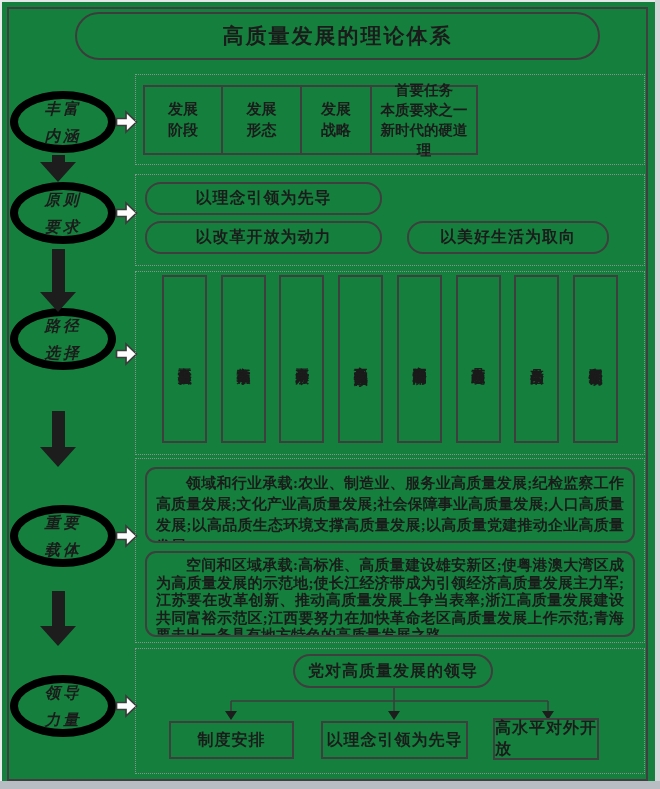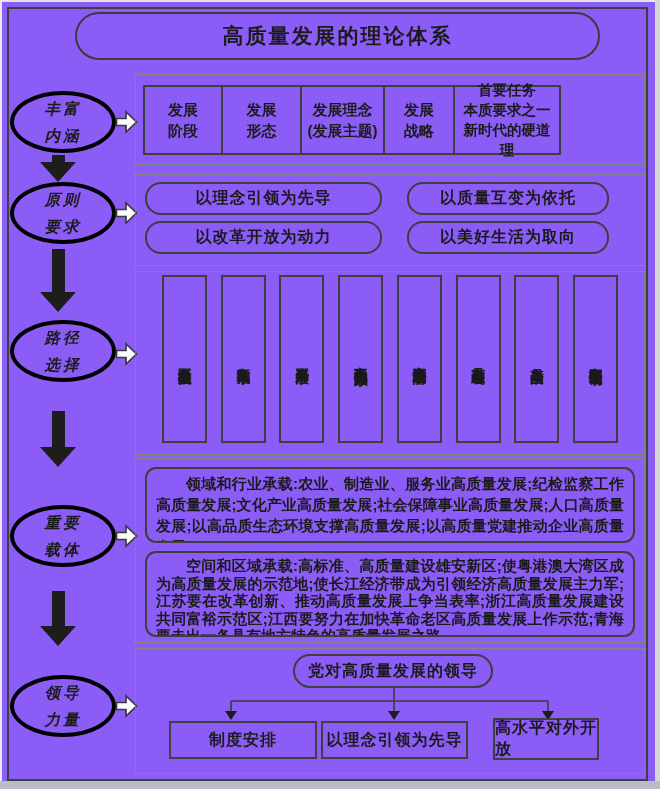--- a/index.html
+++ b/index.html
@@ -1,37 +1,37 @@
 <!DOCTYPE html>
 <html><head>
 <meta charset="utf-8">
 <style>
   html,body{margin:0;padding:0;background:#fff;}
   .stage{
     position:relative;width:660px;height:789px;overflow:hidden;
-    background:#8b5cf6;color:#1b1b1b;
-    font-family:Liberation Sans, sans-serif;
+    background:#15803d;color:#1b1b1b;
+    font-family:Liberation Serif, serif;
   }
   
   .edge-top{position:absolute;left:0;top:0;width:100%;height:2px;background:#e4e6e7;}
   .edge-left{position:absolute;left:0;top:0;width:2px;height:100%;background:#e9eaeb;}
   .edge-right{position:absolute;right:0;top:0;width:5px;height:100%;background:#d3d6d9;}
   .edge-bottom{position:absolute;left:0;bottom:0;width:100%;height:8px;background:#b7bdc3;}
   .frame{position:absolute;left:7px;top:7px;width:637px;height:770px;border:2px solid #3f3f3f;}
 
   .title-box{
     position:absolute;left:75px;top:12px;width:521px;height:44px;
     border:2px solid #3c3c3c;border-radius:24px;
     display:flex;align-items:center;justify-content:center;
     font-size:21px;font-weight:bold;letter-spacing:2px;
   }
 
   .ellipse{
     position:absolute;left:10px;width:106px;height:62px;box-sizing:border-box;
-    border:4px solid #000000;border-radius:50%;
+    border:8px solid #000000;border-radius:50%;
     display:flex;align-items:center;justify-content:center;text-align:center;
     font-size:15.5px;font-weight:bold;font-style:italic;line-height:1.75;
     white-space:pre-line;letter-spacing:3px;
   }
 
   .harrow{position:absolute;left:115px;width:23px;height:26px;}
 
   .varrow{position:absolute;left:40px;width:36px;display:flex;flex-direction:column;align-items:center;}
   .varrow .shaft{width:13px;background:#1d1d1d;flex:1 1 auto;}
   .varrow .head{width:0;height:0;border-left:18px solid transparent;border-right:18px solid transparent;border-top:20px solid #1d1d1d;}
@@ -99,21 +99,21 @@
   <div class="edge-bottom"></div>
 
   <div class="title-box">
     <span>高质量发展的理论体系</span>
   </div>
 
   <div class="ellipse" style="top:91px">丰富
 内涵</div>
   <div class="ellipse" style="top:182px">原则
 要求</div>
-  <div class="ellipse" style="top:320px">路径
+  <div class="ellipse" style="top:308px">路径
 选择</div>
   <div class="ellipse" style="top:675px">领导
 力量</div>
   <div class="ellipse" style="top:505px">重要
 载体</div>
 
   <svg class="harrow" style="top:109px" viewBox="0 0 23 26">
       <path d="M1.5 9.5 H11 V3 L21.5 13 L11 23 V16.5 H1.5 Z" fill="#fdfdfd" stroke="#3c3c3c" stroke-width="1.7"></path>
     </svg>
   <svg class="harrow" style="top:200px" viewBox="0 0 23 26">
@@ -145,33 +145,30 @@
       <div class="shaft"></div>
       <div class="head"></div>
     </div>
 
   <div class="dash" style="top:74px;height:91px">
     <div class="cells">
       <div class="cell" style="flex:0 0 80px">发展
 阶段</div>
       <div class="cell" style="flex:0 0 81px">发展
 形态</div>
-      <div class="cell" style="flex:0 0 85px">发展理念
-(发展主题)</div>
       <div class="cell" style="flex:0 0 72px">发展
 战略</div>
       <div class="cell" style="flex:0 0 108px;font-size:14.5px;line-height:1.38">首要任务
 本质要求之一
 新时代的硬道理</div>
     </div>
   </div>
 
   <div class="dash" style="top:174px;height:92px">
     <div class="pill" style="left:9px;top:7px;width:237px">以理念引领为先导</div>
-    <div class="pill" style="left:271px;top:7px;width:202px">以质量互变为依托</div>
     <div class="pill" style="left:9px;top:46px;width:237px">以改革开放为动力</div>
     <div class="pill" style="left:271px;top:46px;width:202px">以美好生活为取向</div>
   </div>
 
   <div class="dash" style="top:271px;height:184px">
     <div class="vcols">
       <div class="vcol">高水平科技自立自强</div>
       <div class="vcol">高标准市场体系</div>
       <div class="vcol">高水平对外开放</div>
       <div class="vcol">高竞争力的现代化产业体系</div>
@@ -192,17 +189,17 @@
       <line x1="258" y1="39" x2="258" y2="52" stroke="#3c3c3c" stroke-width="1.6"></line>
       <line x1="95" y1="52" x2="412" y2="52" stroke="#3c3c3c" stroke-width="1.6"></line>
       <line x1="95" y1="52" x2="95" y2="63" stroke="#3c3c3c" stroke-width="1.6"></line>
       <line x1="258" y1="52" x2="258" y2="63" stroke="#3c3c3c" stroke-width="1.6"></line>
       <line x1="412" y1="52" x2="412" y2="63" stroke="#3c3c3c" stroke-width="1.6"></line>
       <polygon points="89,62 101,62 95,71" fill="#1d1d1d"></polygon>
       <polygon points="252,62 264,62 258,71" fill="#1d1d1d"></polygon>
       <polygon points="406,62 418,62 412,71" fill="#1d1d1d"></polygon>
     </svg>
     <div class="root-pill">党对高质量发展的领导</div>
-    <div class="leaf" style="left:33px;top:72px;width:148px;height:38px">制度安排</div>
+    <div class="leaf" style="left:33px;top:72px;width:125px;height:38px">制度安排</div>
     <div class="leaf" style="left:185px;top:72px;width:147px;height:38px">以理念引领为先导</div>
     <div class="leaf" style="left:357px;top:69px;width:106px;height:42px">高水平对外开放</div>
   </div>
 </div>
 
 </body></html>

